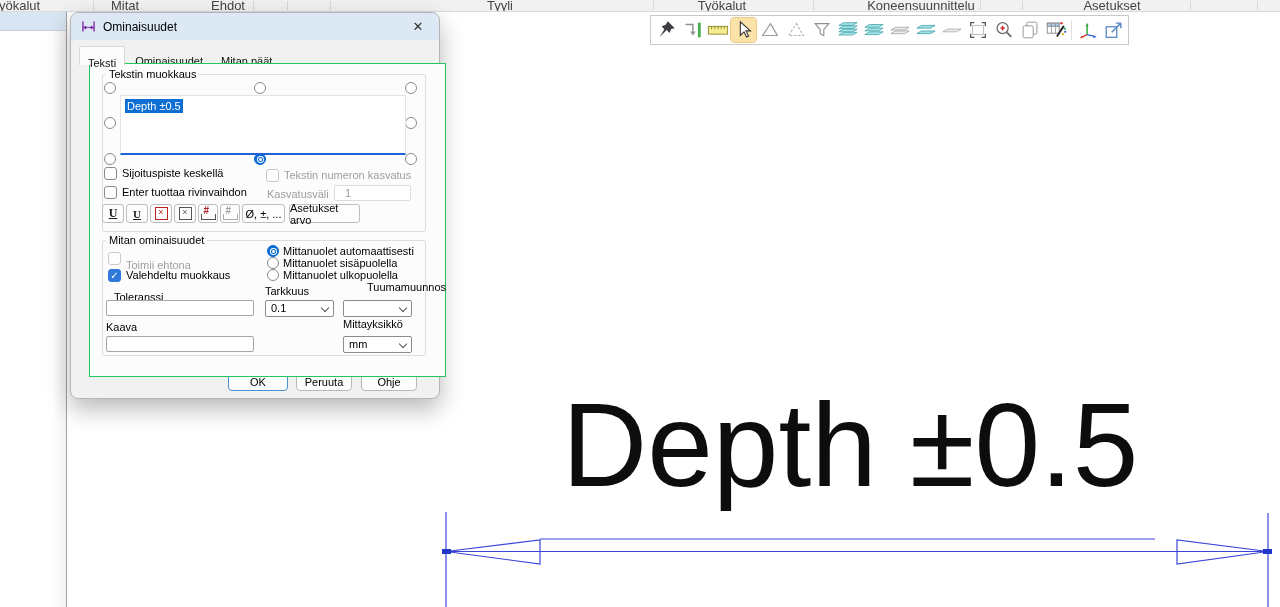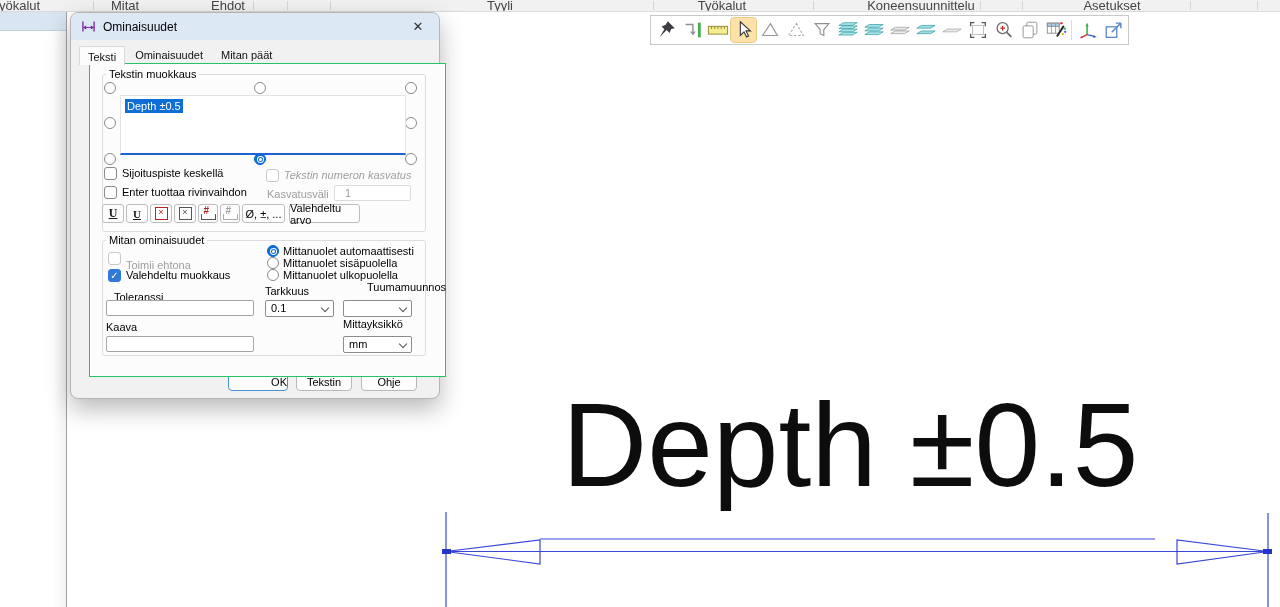--- a/index.html
+++ b/index.html
@@ -34,21 +34,21 @@
 
   
   #dialog{left:70px;top:12px;width:368px;height:385px;background:#f1f1f1;border:1px solid #b5b5b5;
           border-radius:8px;box-shadow:0 10px 24px rgba(0,0,0,.28);z-index:10;font-size:11px;color:#000;}
   #dlg-titlebar{position:absolute;left:0;top:0;right:0;height:27px;background:#dce9f5;
                 border-radius:8px 8px 0 0;display:flex;align-items:center;padding:0 10px;gap:7px;}
   #dlg-title{font-size:12px;}
   #dlg-close{position:absolute;right:12px;top:5px;width:18px;height:18px;text-align:center;line-height:18px;
              font-size:13px;color:#333;cursor:default;}
   .tabstrip{position:absolute;left:8px;top:32px;height:19px;display:flex;}
-  .tab{padding:2px 8px 0 8px;margin-right:2px;line-height:16px;color:#111;}
+  .tab{padding:8px 8px 0 8px;margin-right:2px;line-height:16px;color:#111;}
   .tab.active{background:#fcfcfc;border:1px solid #d8d8d8;border-bottom:none;border-radius:2px 2px 0 0;
               position:relative;top:1px;z-index:2;}
   #tab-page{position:absolute;left:18px;top:50px;width:355px;height:312px;background:#fcfcfc;
             border:1px solid #22c55e;z-index:1;}
 
   .fieldset{position:absolute;border:1px solid #dcdcdc;border-radius:3px;}
   .legend{position:absolute;background:#fcfcfc;padding:0 3px;line-height:12px;}
 
   .radio{position:absolute;width:12px;height:12px;border:1px solid #8a8a8a;border-radius:50%;background:#fff;box-sizing:border-box;}
   .radio.sel{background:#0b6cd4;border-color:#0b6cd4;}
@@ -78,21 +78,21 @@
   .x-box.dark{border-color:#555;color:#555;}
   .dim-hash{position:relative;width:15px;height:14px;}
   .dim-hash .hash{position:absolute;left:3px;top:-2px;font-size:10px;font-weight:bold;color:#b22222;}
   .dim-hash .line{position:absolute;left:0;bottom:1px;width:13px;height:5px;border-left:1px solid #555;
                   border-right:1px solid #555;border-bottom:1px solid #555;}
   .dim-hash.gray .hash{color:#a0a0a0;}
   .dim-hash.gray .line{border-color:#aaa;}
 
   .dlg-btn{position:absolute;height:18px;background:#fdfdfd;border:1px solid #b8b8b8;border-radius:4px;
            box-sizing:border-box;text-align:center;line-height:16px;font-size:11px;}
-  .dlg-btn.default{border:1.5px solid #4a8fd4;text-align:right;}
+  .dlg-btn.default{border:1.5px solid #4a8fd4;}
 </style>
 </head>
 <body>
 
 <div id="screen">
 
   <div id="menubar" class="abs">
     <span class="menu-item" style="left:16px;">Työkalut</span>
     <span class="menu-item" style="left:125px;">Mitat</span>
     <span class="menu-item" style="left:228px;">Ehdot</span>
@@ -294,21 +294,21 @@
 
       <div class="textbox" style="left:30px;top:31px;width:284px;height:57px;">
         <span class="sel-text">Depth ±0.5</span>
       </div>
 
       <div class="checkbox" style="left:14px;top:103px;"></div>
       <div class="lbl" style="left:32px;top:103px;">Sijoituspiste keskellä</div>
       <div class="checkbox" style="left:14px;top:122px;"></div>
       <div class="lbl" style="left:32px;top:122px;">Enter tuottaa rivinvaihdon</div>
       <div class="checkbox disabled" style="left:176px;top:105px;"></div>
-      <div class="lbl disabled" style="left:194px;top:105px;font-style:italic;">Tekstin numeron kasvatus</div>
+      <div class="lbl disabled" style="left:194px;top:105px;">Tekstin numeron kasvatus</div>
       <div class="lbl disabled" style="left:177px;top:124px;">Kasvatusväli</div>
       <div class="tinput disabled" style="left:244px;top:121px;width:77px;height:16px;line-height:14px;padding-left:10px;">1</div>
 
       <div class="mini-btn" style="left:12px;top:140px;width:22px;">
         <span class="u-glyph">U</span>
       </div>
       <div class="mini-btn" style="left:36px;top:140px;width:22px;">
         <span class="u-glyph" style="font-size:11px;">U</span>
       </div>
       <div class="mini-btn" style="left:60px;top:140px;width:22px;">
@@ -323,21 +323,21 @@
             <span class="line"></span>
           </span>
       </div>
       <div class="mini-btn" style="left:130px;top:140px;width:20px;">
         <span class="dim-hash gray">
             <span class="hash">#</span>
             <span class="line"></span>
           </span>
       </div>
       <div class="mini-btn" style="left:152px;top:140px;width:43px;">Ø, ±, ...</div>
-      <div class="mini-btn" style="left:199px;top:140px;width:71px;">Valehdeltu arvo</div>
+      <div class="mini-btn" style="left:199px;top:140px;width:71px;">Asetukset arvo</div>
 
       <div class="fieldset" style="left:12px;top:176px;width:322px;height:114px;"></div>
       <div class="legend" style="left:16px;top:170px;">Mitan ominaisuudet</div>
 
       <div class="checkbox disabled" style="left:18px;top:188px;"></div>
       <div class="lbl disabled" style="left:36px;top:188px;margin-top:7px;">Toimii ehtona</div>
       <div class="checkbox checked" style="left:18px;top:205px;">✓</div>
       <div class="lbl" style="left:36px;top:205px;">Valehdeltu muokkaus</div>
 
       <div class="radio sel" style="left:177px;top:181px;"></div>
@@ -366,17 +366,17 @@
       <div class="tinput" style="left:16px;top:272px;width:148px;height:16px;"></div>
 
       <div class="lbl" style="left:253px;top:254px;">Mittayksikkö</div>
       <div class="combo" style="left:253px;top:272px;width:69px;height:17px;">
         <span>mm</span>
         <span class="chev"></span>
       </div>
     </div>
 
     <div class="dlg-btn default" style="left:157px;top:360px;width:60px;">OK</div>
-    <div class="dlg-btn" style="left:225px;top:360px;width:56px;">Tekstin</div>
+    <div class="dlg-btn" style="left:225px;top:360px;width:56px;">Peruuta</div>
     <div class="dlg-btn" style="left:290px;top:360px;width:56px;">Ohje</div>
   </div>
 
 </div>
 
 </body></html>

